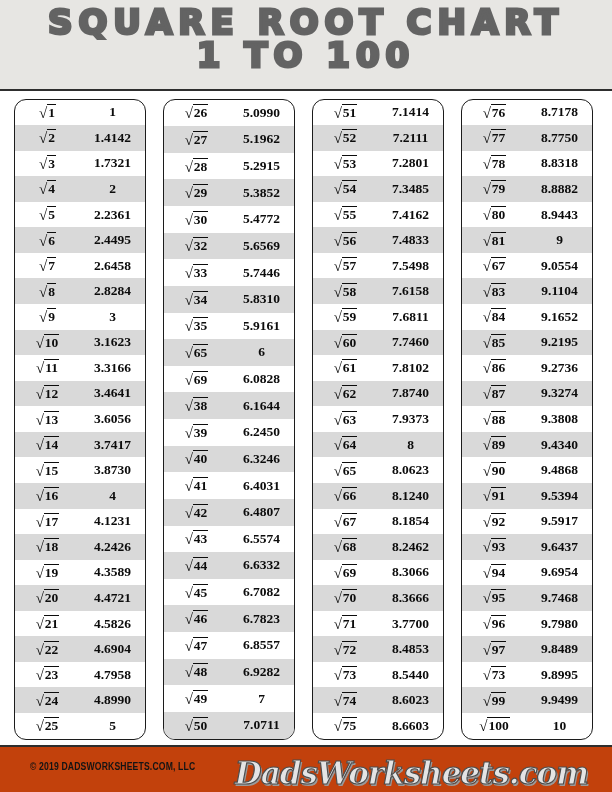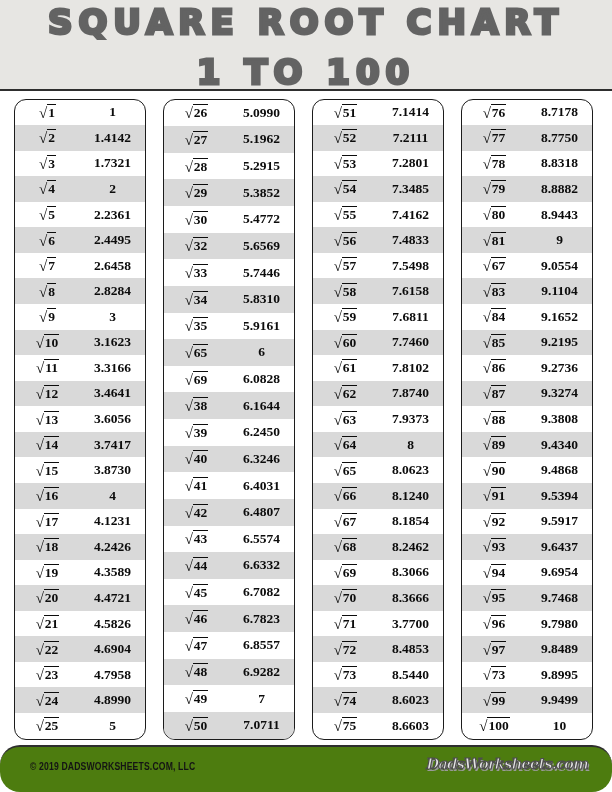--- a/index.html
+++ b/index.html
@@ -15,21 +15,21 @@
     overflow: hidden;
   }
 
   
   .header {
     position: absolute; top: 0; left: 0; right: 0;
     height: 91px;
     background: #e7e6e3;
     border-bottom: 2.5px solid #2e2e2e;
     display: flex; flex-direction: column;
-    justify-content: space-between; align-items: center;
+    justify-content: flex-start; align-items: center;
     padding-top: 6px; box-sizing: border-box;
   }
   .title-line {
     font-family: "DejaVu Sans", sans-serif;
     font-weight: bold;
     font-size: 34px;
     line-height: 0.96;
     color: #636363;
     letter-spacing: 6px;
     -webkit-text-stroke: 3px #636363;
@@ -74,41 +74,40 @@
     display: inline-block;
     border-top: 1.3px solid #0c0c0c;
     line-height: 1.15;
     padding: 0 1px;
   }
 
   
   .footer {
     position: absolute; bottom: 0; left: 0; right: 0;
     height: 45px;
-    background: #4d7c0f;
+    background: #c2410c;
     border-top: 2.5px solid #2e2e2e;
-    border-radius: 20px;
   }
   .copyright {
     position: absolute; left: 30px; top: 13px;
     font-family: "Liberation Sans", sans-serif;
     font-weight: bold;
     font-size: 10.5px;
     color: #141414;
     letter-spacing: 0.2px;
     transform: scaleX(0.82);
     transform-origin: left center;
     white-space: nowrap;
   }
   .logo {
     position: absolute; right: 24px; top: 8px;
     font-family: "DejaVu Serif", serif;
     font-style: italic;
     font-weight: bold;
-    font-size: 15px;
+    font-size: 31px;
     color: #e4e4e4;
     -webkit-text-stroke: 1.2px #4d4d4d;
     text-shadow: 1.5px 1.5px 0 #9a9a9a;
     letter-spacing: -1px;
     white-space: nowrap;
   }
 </style>
 </head>
 <body>
 

